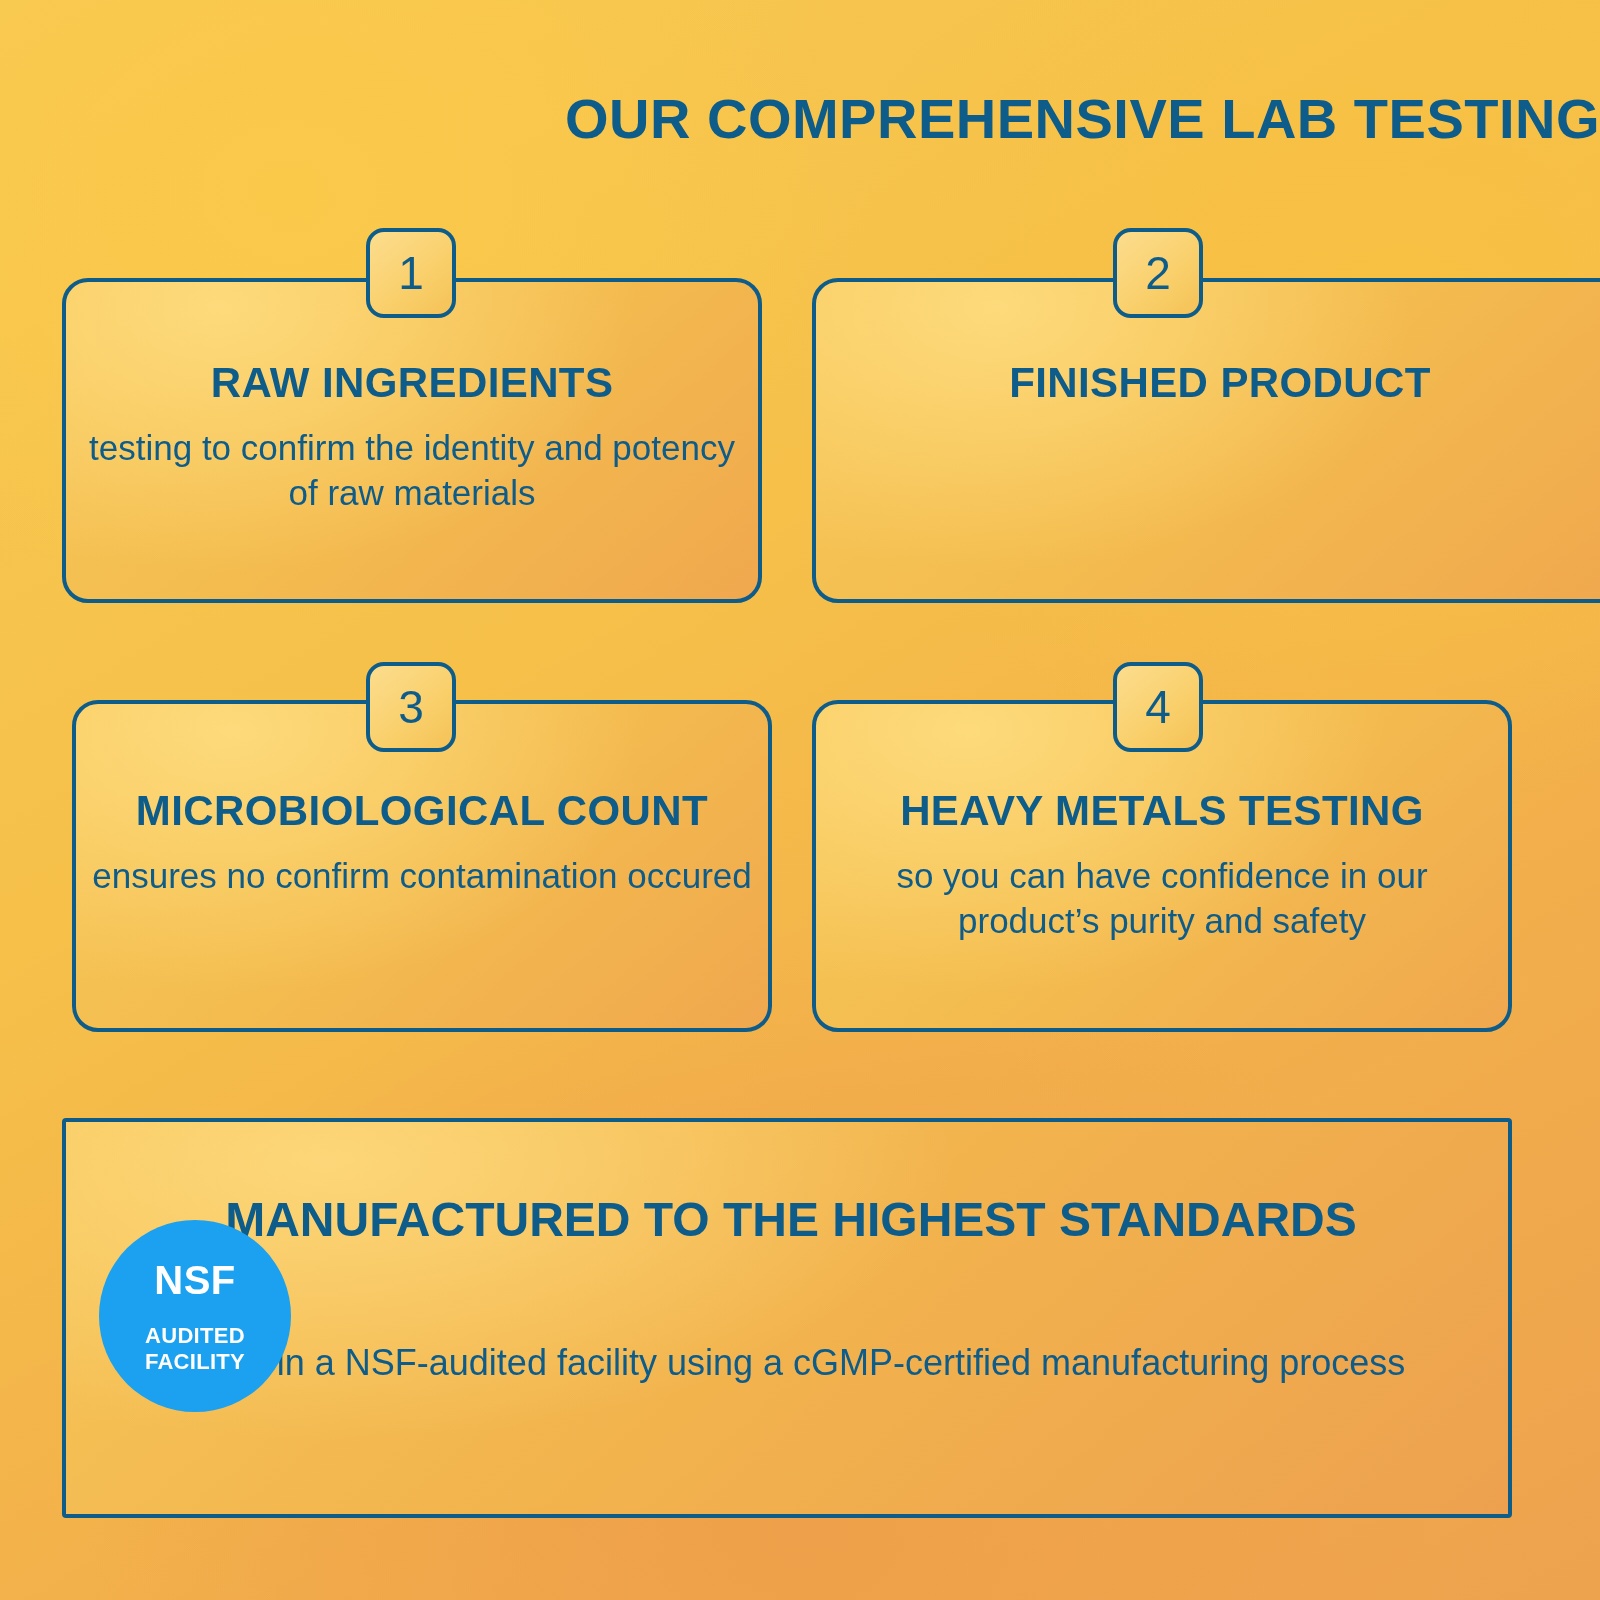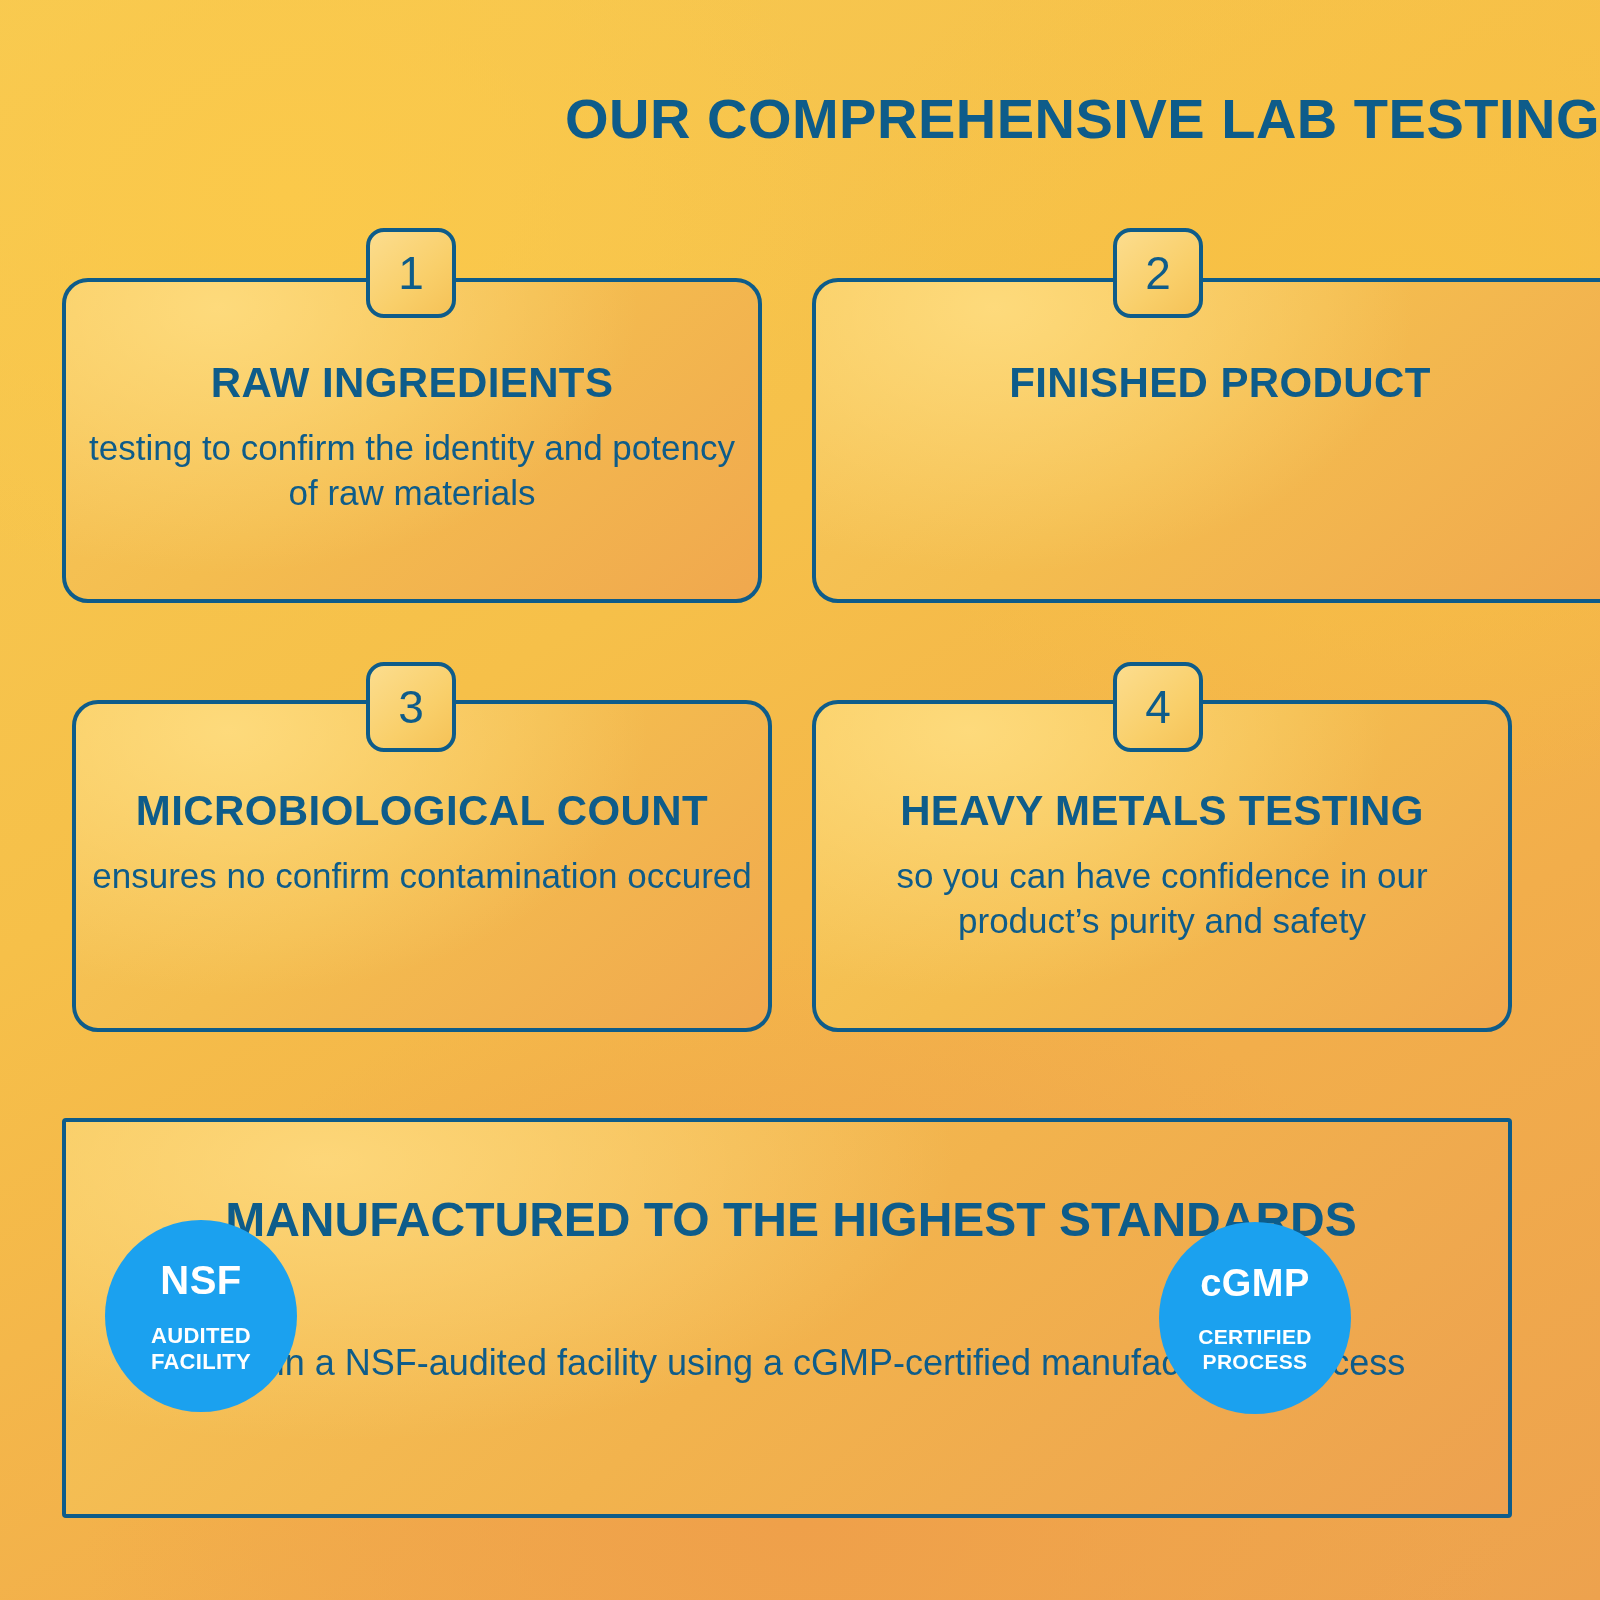--- a/index.html
+++ b/index.html
@@ -135,21 +135,21 @@
     border-radius: 50%;
     background: #1ba1ef;
     color: #ffffff;
     text-align: center;
     display: flex;
     flex-direction: column;
     align-items: center;
     justify-content: center;
   }
   .seal-nsf {
-    left: 105px;
+    left: 99px;
     top: 1220px;
     width: 192px;
     height: 192px;
   }
   .seal-cgmp {
     left: 1159px;
     top: 1222px;
     width: 192px;
     height: 192px;
   }
@@ -201,18 +201,14 @@
   <div class="footer-card">
     <div class="footer-title">MANUFACTURED TO THE HIGHEST STANDARDS</div>
     <div class="footer-body">made in a NSF-audited facility using a cGMP-certified manufacturing process</div>
   </div>
 
   <div class="seal seal-nsf">
     <div class="seal-main">NSF</div>
     <div class="seal-sub">AUDITED FACILITY</div>
   </div>
 
-  <div class="seal seal-cgmp">
-    <div class="seal-main">cGMP</div>
-    <div class="seal-sub">CERTIFIED PROCESS</div>
-  </div>
 
 </div>
 
 </body></html>

